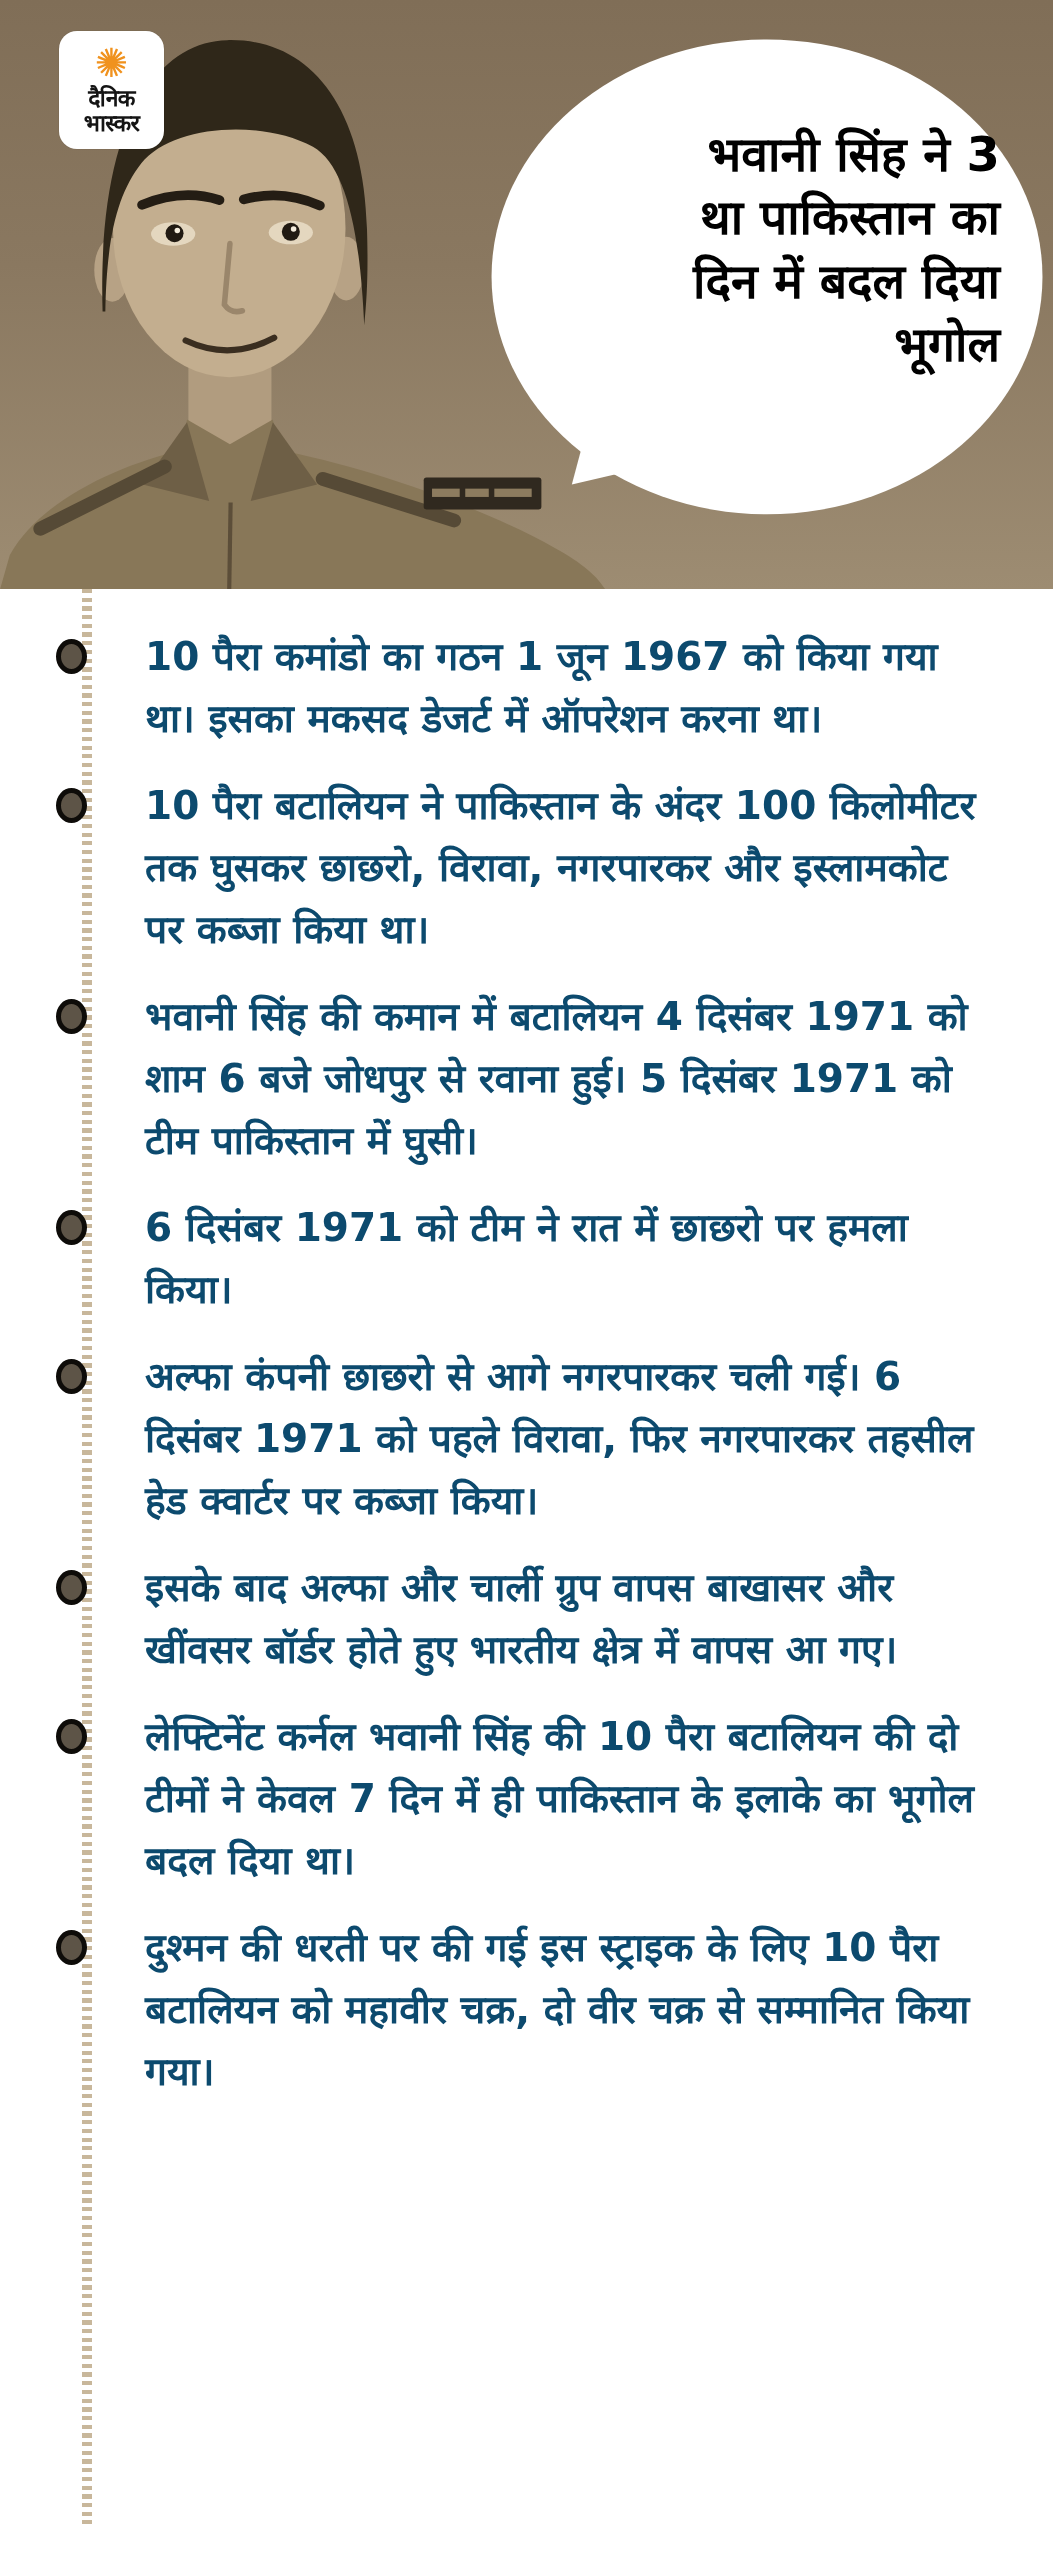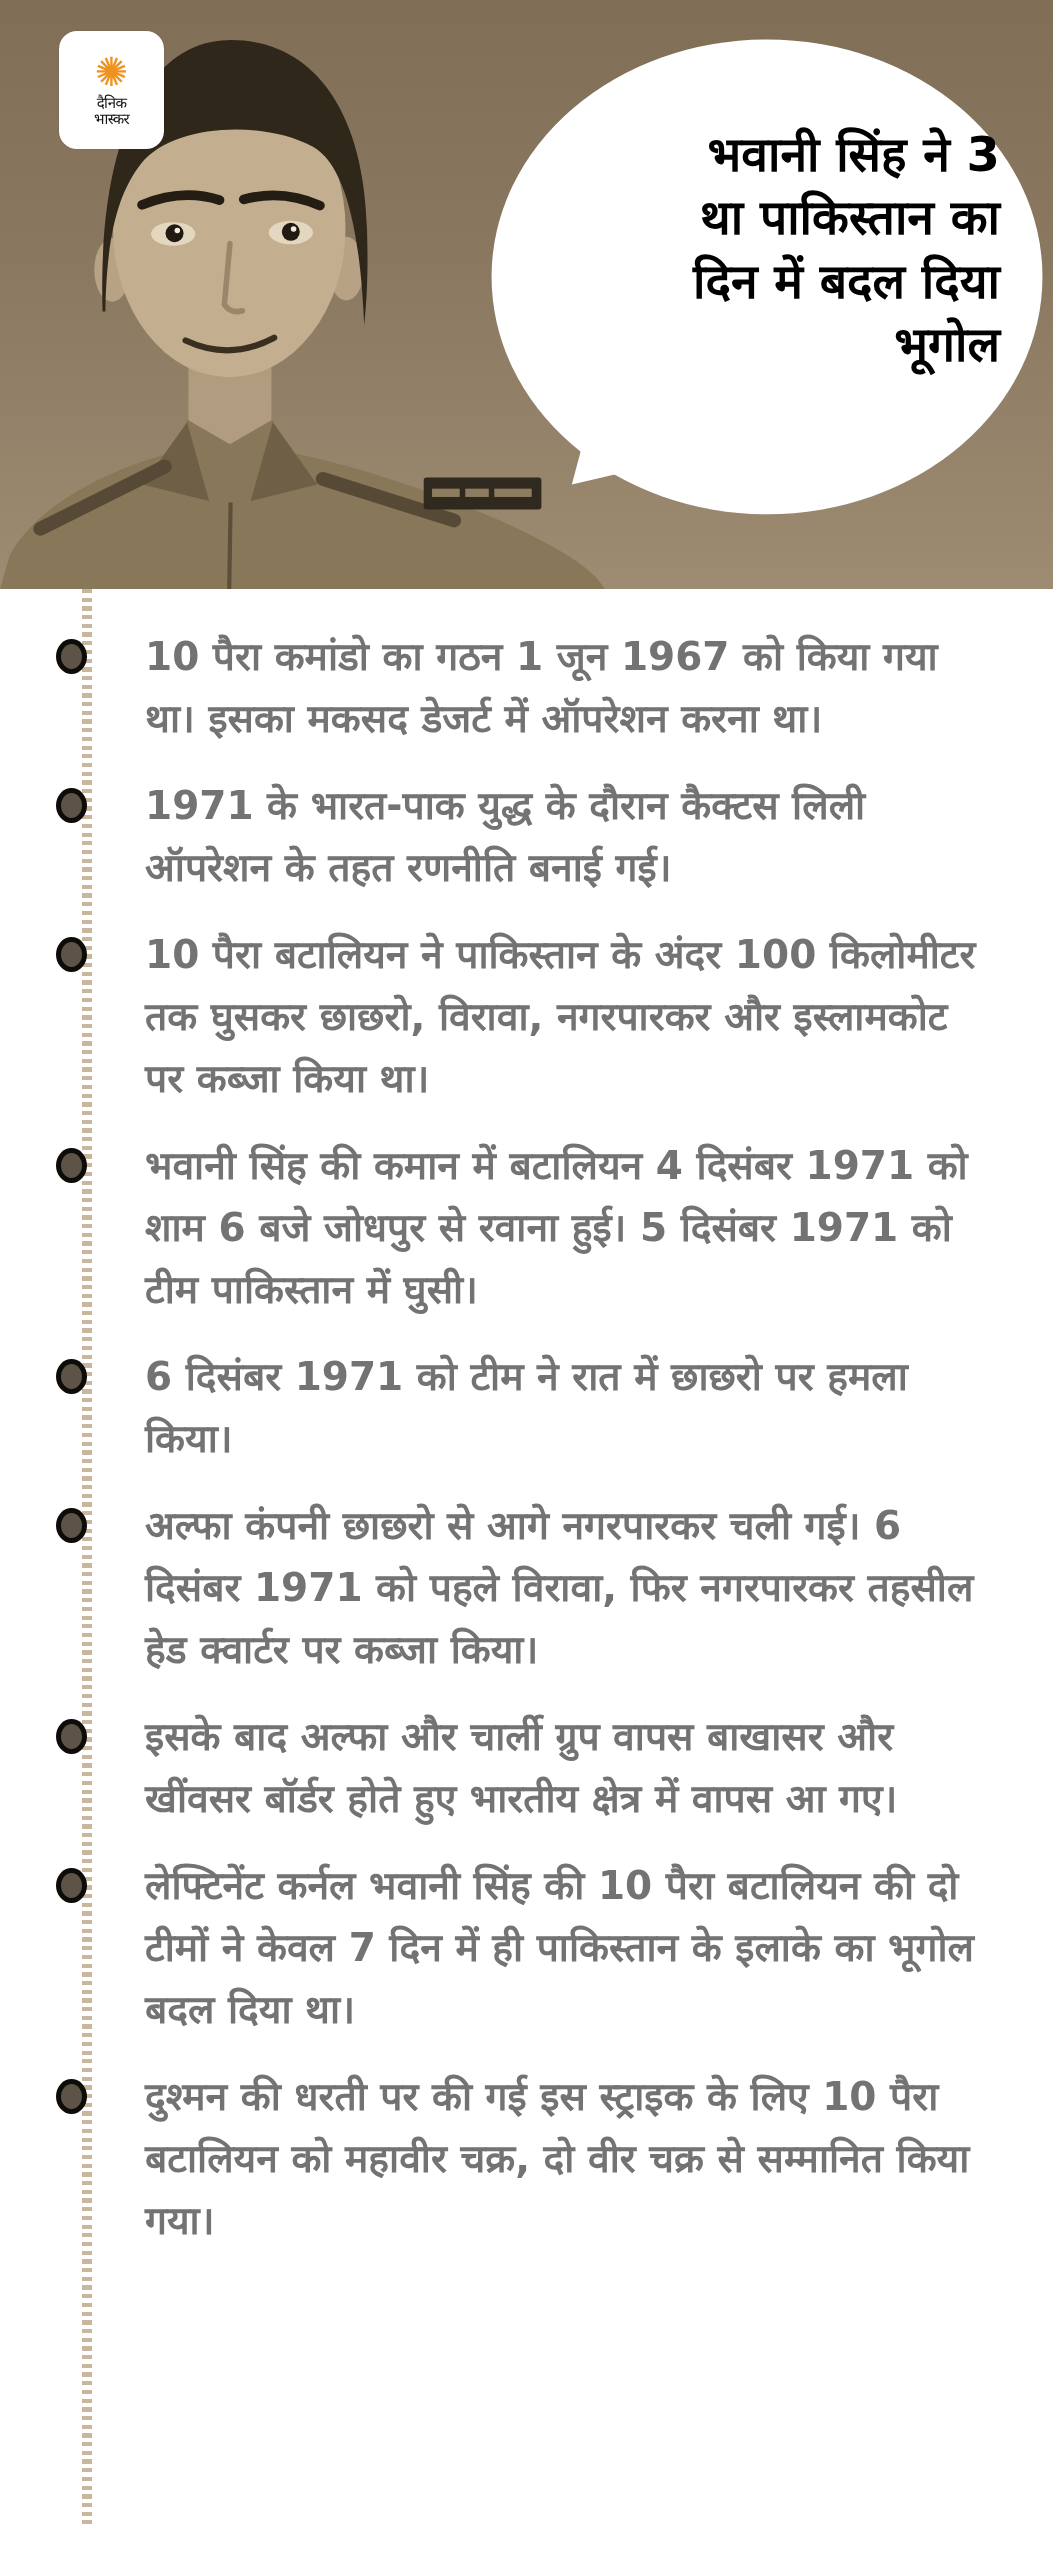--- a/index.html
+++ b/index.html
@@ -21,29 +21,29 @@
     position:absolute;left:535px;top:123px;width:465px;
     text-align:right;font-weight:bold;font-size:48px;line-height:1.32;color:#000;
   }
   .logo{
     position:absolute;left:59px;top:31px;width:105px;height:118px;
     background:#ffffff;border-radius:18px;
     display:flex;flex-direction:column;align-items:center;justify-content:center;gap:0px;
     box-shadow:0 0 0 0.7px rgba(0,0,0,.05);
   }
   .logo .sun{font-size:40px;line-height:1;color:#f0921e;margin-bottom:2.8px;}
-  .logo .lt{font-weight:normal;font-size:15px;line-height:1.1;color:#141414;letter-spacing:-0.7px;}
+  .logo .lt{font-weight:bold;font-size:23px;line-height:1.1;color:#141414;letter-spacing:-0.7px;}
 
   
   .timeline{position:relative;padding:37px 55px 28px 145px;}
   .dotline{
     position:absolute;left:82px;top:0;width:9.7px;height:1935px;
     background:repeating-linear-gradient(180deg,#c8b79b 0px,#c8b79b 4.2px,transparent 4.2px,transparent 8.7px);
   }
-  .fact{position:relative;margin-bottom:25px;font-size:39px;font-weight:bold;line-height:62px;color:#737373;}
+  .fact{position:relative;margin-bottom:25px;font-size:39px;font-weight:bold;line-height:62px;color:#0c4a6e;}
   .fact .dot{
     position:absolute;left:-89px;top:13px;width:21px;height:25px;
     background:#5d5447;border:5.5px solid #0e0c09;border-radius:50%;
   }
   .fact .txt{display:block;}
 </style>
 </head>
 <body>
 
 <div class="canvas">
@@ -115,24 +115,20 @@
 
   <div class="timeline">
     <div class="dotline"></div>
 
     <div class="fact">
       <span class="dot"></span>
       <span class="txt">10 पैरा कमांडो का गठन 1 जून 1967 को किया गया था। इसका मकसद डेजर्ट में ऑपरेशन करना था।</span>
     </div>
     <div class="fact">
       <span class="dot"></span>
-      <span class="txt">1971 के भारत-पाक युद्ध के दौरान कैक्टस लिली ऑपरेशन के तहत रणनीति बनाई गई।</span>
-    </div>
-    <div class="fact">
-      <span class="dot"></span>
       <span class="txt">10 पैरा बटालियन ने पाकिस्तान के अंदर 100 किलोमीटर तक घुसकर छाछरो, विरावा, नगरपारकर और इस्लामकोट पर कब्जा किया था।</span>
     </div>
     <div class="fact">
       <span class="dot"></span>
       <span class="txt">भवानी सिंह की कमान में बटालियन 4 दिसंबर 1971 को शाम 6 बजे जोधपुर से रवाना हुई। 5 दिसंबर 1971 को टीम पाकिस्तान में घुसी।</span>
     </div>
     <div class="fact">
       <span class="dot"></span>
       <span class="txt">6 दिसंबर 1971 को टीम ने रात में छाछरो पर हमला किया।</span>
     </div>

